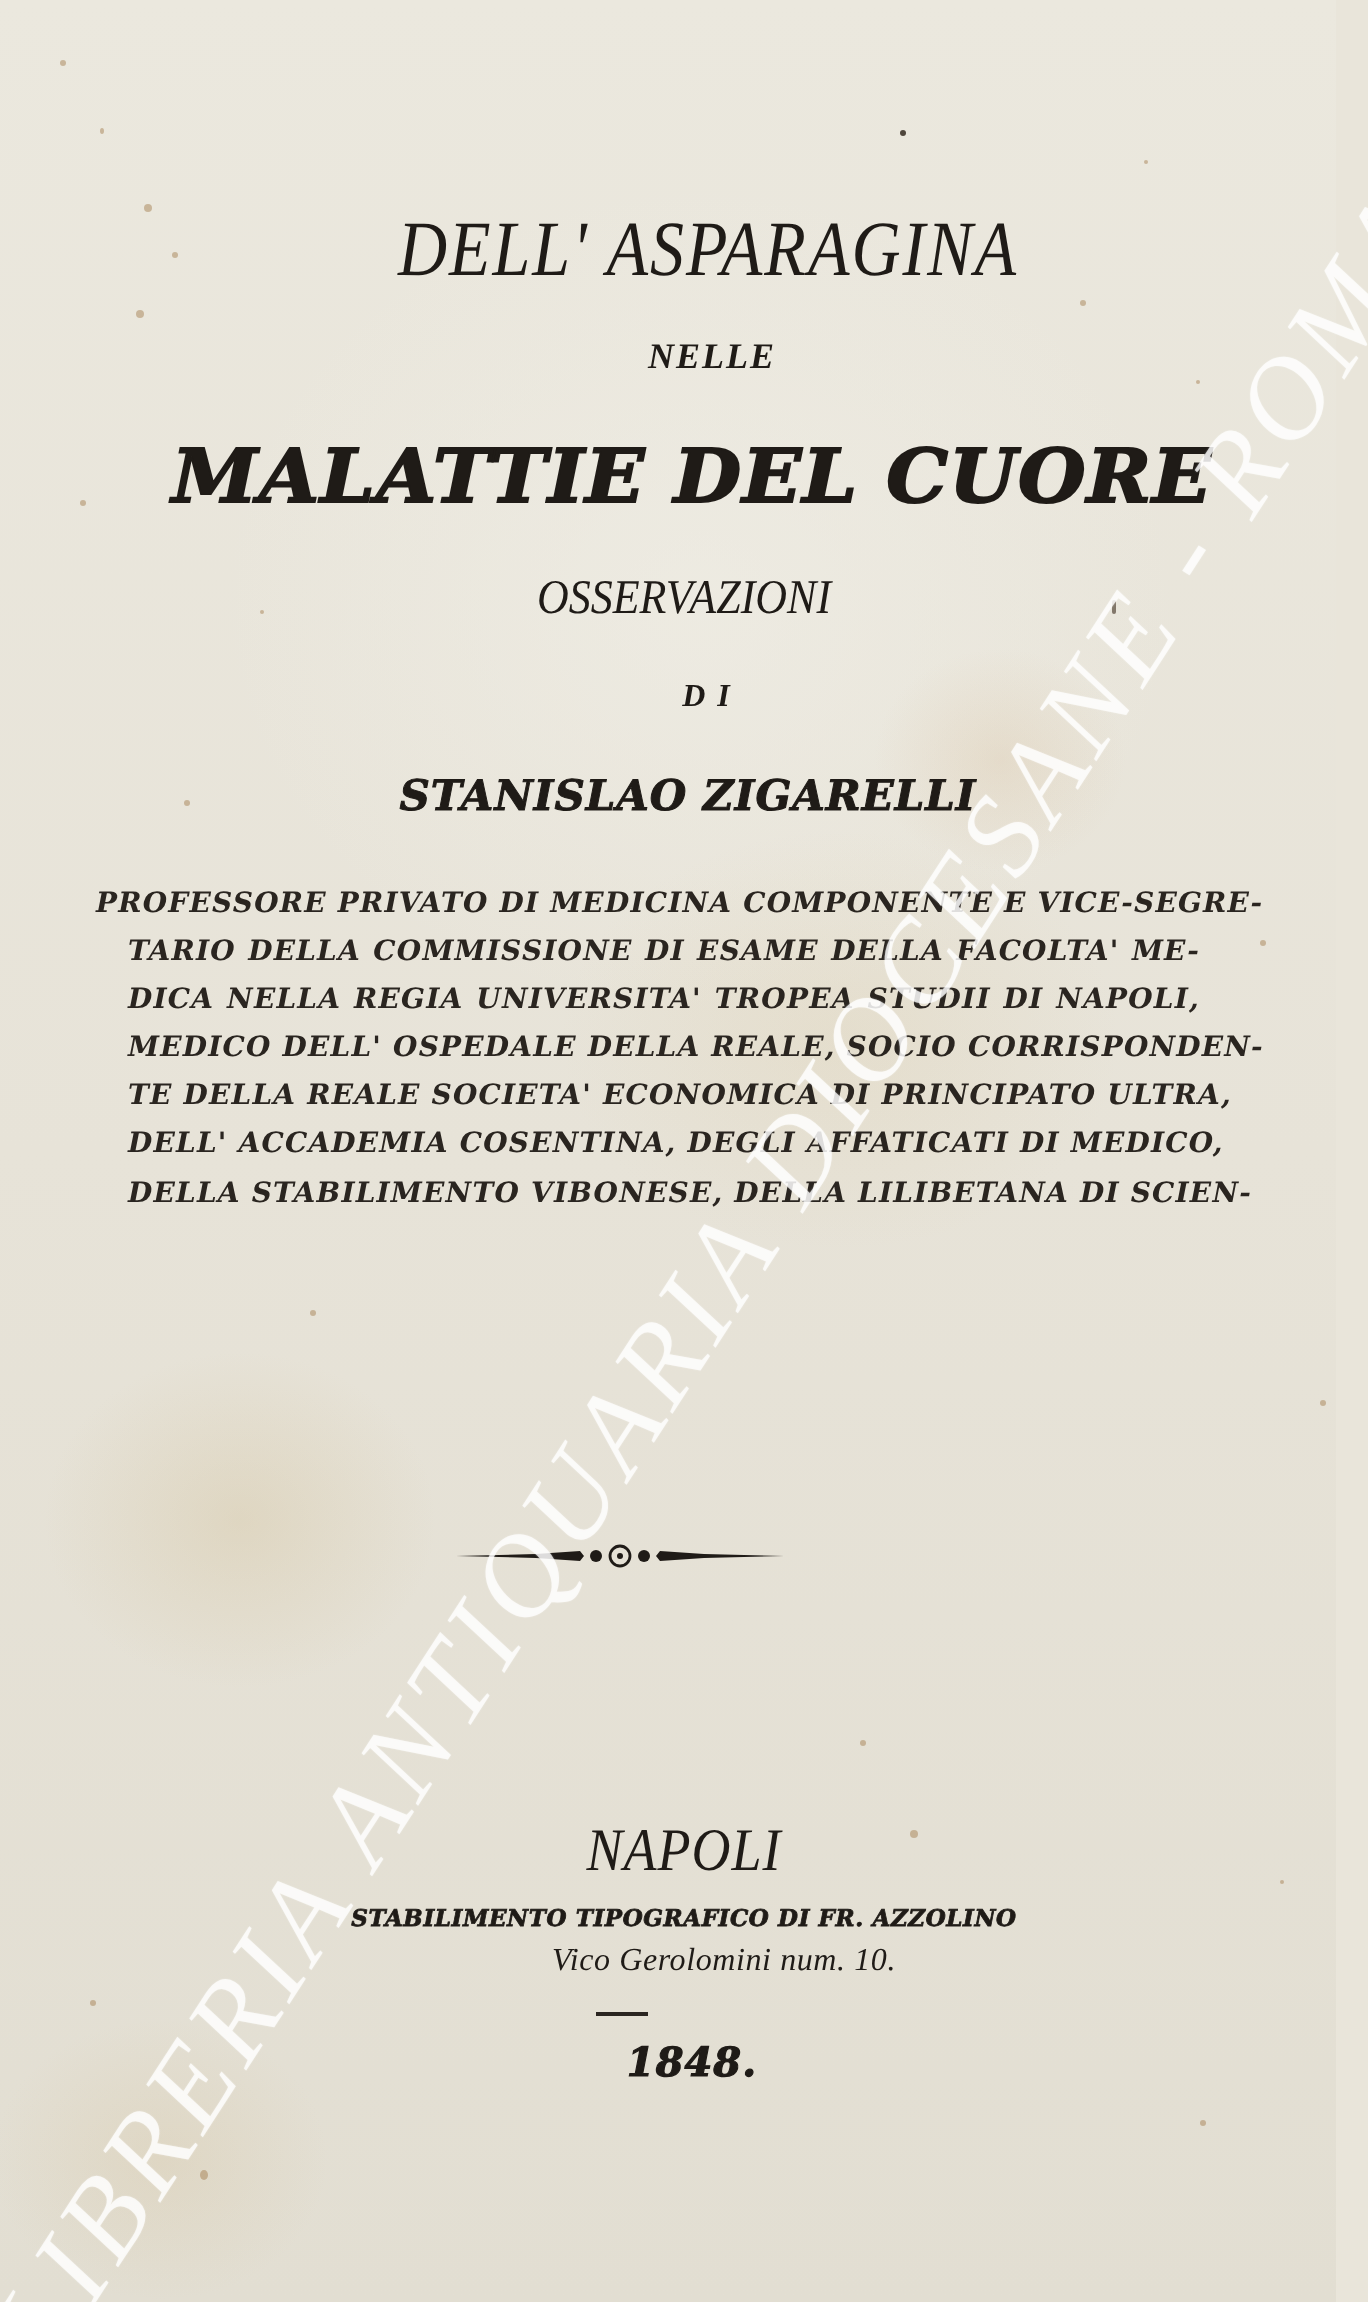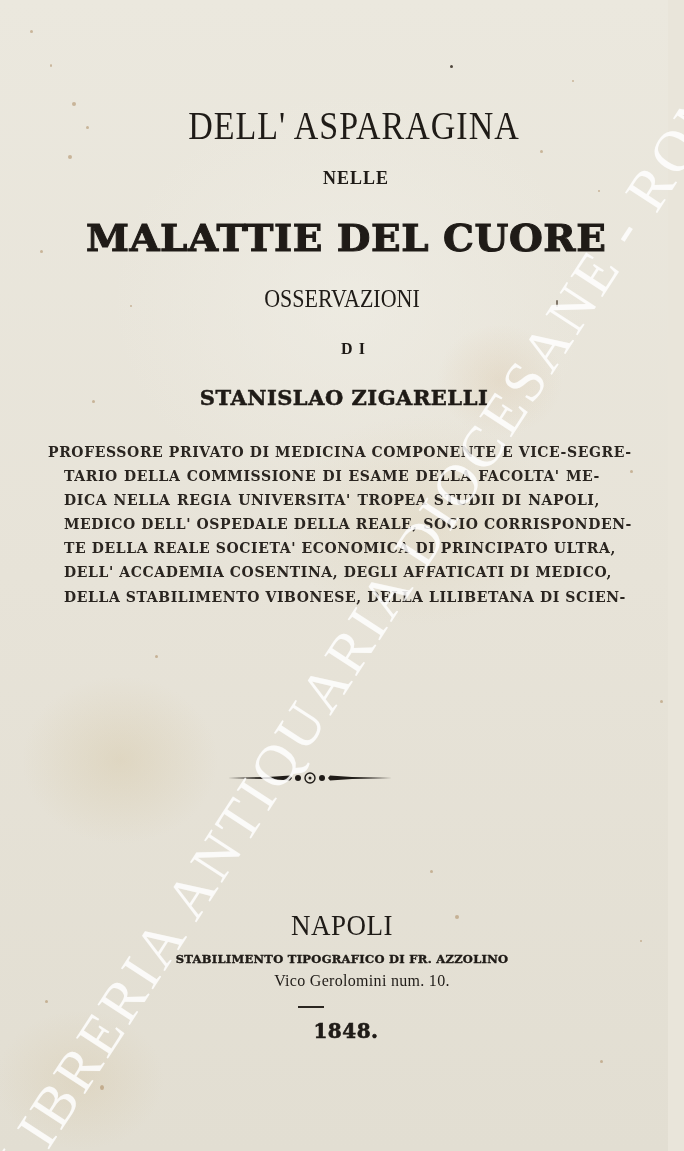--- a/index.html
+++ b/index.html
@@ -18,20 +18,21 @@
       left: 0; top: 0;
       width: 668px;
       height: 1151px;
       background:
         radial-gradient(ellipse 140px 120px at 120px 760px, rgba(205,185,140,0.28), rgba(205,185,140,0) 70%),
         radial-gradient(ellipse 90px 80px at 500px 380px, rgba(210,180,140,0.22), rgba(210,180,140,0) 70%),
         radial-gradient(ellipse 120px 100px at 80px 1080px, rgba(210,190,150,0.25), rgba(210,190,150,0) 70%),
         radial-gradient(ellipse 200px 150px at 420px 520px, rgba(215,195,150,0.18), rgba(215,195,150,0) 70%),
         radial-gradient(ellipse 300px 260px at 350px 300px, rgba(240,238,230,0.6), rgba(240,238,230,0) 80%),
         linear-gradient(180deg, #ebe8de 0%, #e7e3d8 50%, #e2ded2 100%);
+      font-style: italic;
     }
     .speck {
       position: absolute;
       border-radius: 50%;
       background: rgba(160,120,70,0.45);
     }
     .ink {
       color: #1f1b17;
       position: absolute;
       left: 0;

